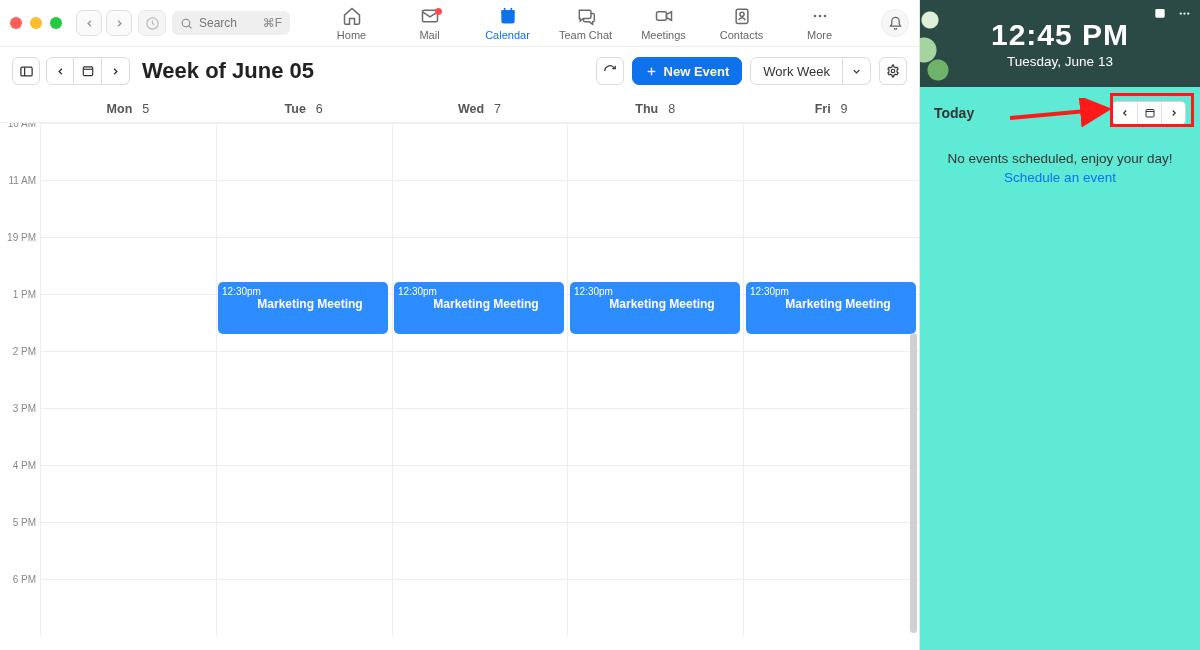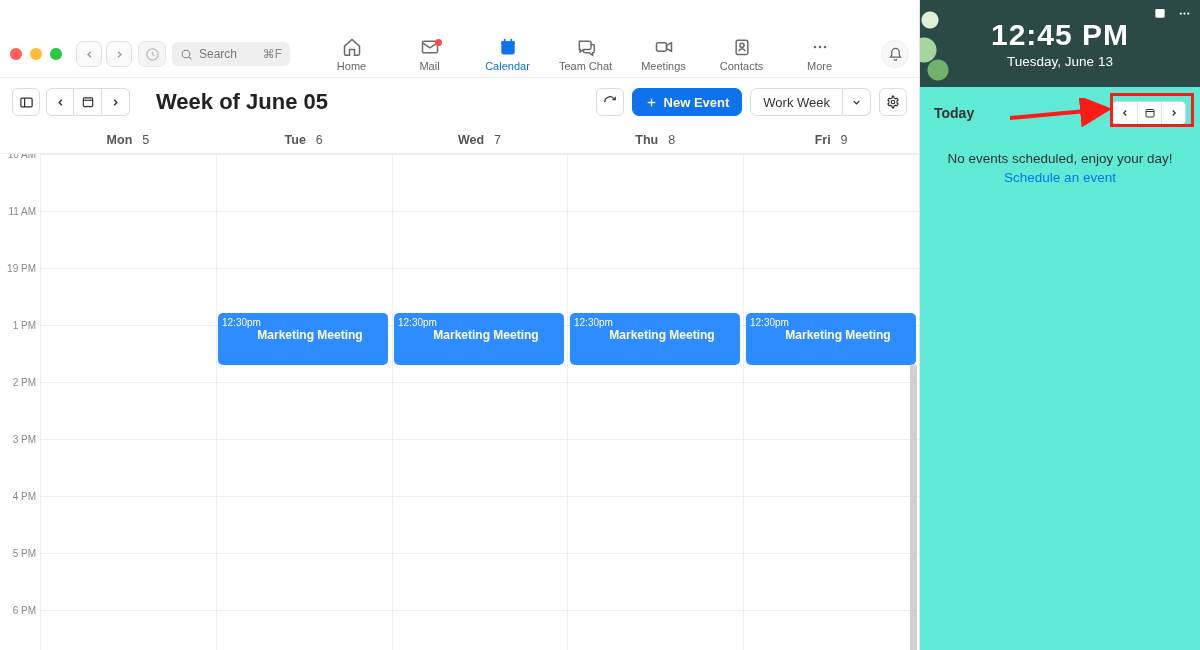--- a/index.html
+++ b/index.html
@@ -3,21 +3,21 @@
 <meta charset="utf-8">
 <style>
   * { box-sizing: border-box; margin: 0; padding: 0; }
   html, body { width: 1200px; height: 650px; font-family: -apple-system, BlinkMacSystemFont, "Segoe UI", Helvetica, Arial, sans-serif; background: #fff; color: #222; overflow: hidden; }
   .app { display: flex; width: 100%; height: 100%; }
 
   
   .main { width: 920px; height: 100%; border-right: 1px solid #e5e5e5; display: flex; flex-direction: column; }
 
   
-  .titlebar { display:flex; align-items:center; height:47px; border-bottom:1px solid #ececec; padding:0 10px; gap:6px;margin-top:31px; }
+  .titlebar { display:flex; align-items:center; height:47px; border-bottom:1px solid #ececec; padding:0 10px; gap:6px; }
   .traffic { display:flex; gap:8px; margin-right:8px; }
   .dot { width:12px; height:12px; border-radius:50%; }
   .dot.red{background:#ff5f57;} .dot.yellow{background:#febc2e;} .dot.green{background:#28c840;}
   .nav-arrows{display:flex; gap:4px;}
   .circ-btn{width:26px;height:26px;border:1px solid #e0e0e0;border-radius:7px;background:#fafafa;display:flex;align-items:center;justify-content:center;color:#999;font-size:12px;cursor:pointer;}
   .history-btn{width:28px;height:26px;border:1px solid #e8e8e8;border-radius:7px;background:#f5f5f5;display:flex;align-items:center;justify-content:center;color:#bbb;}
   .search-box{display:flex;align-items:center;gap:6px;background:#efefef;border-radius:6px;padding:3px 8px 3px 8px;width:118px;height:24px;color:#777;font-size:12px;}
   .search-box .q{flex:1;}
   .search-shortcut{color:#888;font-size:12px;}
 
@@ -29,21 +29,21 @@
 
   .bell-btn{width:28px;height:28px;border:1px solid #eee;border-radius:50%;background:#f7f7f7;display:flex;align-items:center;justify-content:center;color:#666;}
 
   
   .toolbar{display:flex;align-items:center;height:48px;padding:0 12px;gap:8px;}
   .tb-left{display:flex;align-items:center;gap:6px;}
   .iconbtn{width:28px;height:28px;border:1px solid #dcdcdc;border-radius:6px;background:#fff;display:flex;align-items:center;justify-content:center;color:#555;cursor:pointer;}
   .iconbtn.group-mid{border-radius:0;border-left:none;}
   .iconbtn.group-left{border-radius:6px 0 0 6px;}
   .iconbtn.group-right{border-radius:0 6px 6px 0;border-left:none;}
-  .week-title{font-size:22px;font-weight:700;margin-left:20px;}
+  .week-title{font-size:22px;font-weight:700;margin-left:6px;}
   .tb-spacer{flex:1;}
   .pillbtn{height:28px;padding:0 12px;border:1px solid #dcdcdc;border-radius:7px;background:#fff;display:flex;align-items:center;gap:6px;font-size:13px;color:#333;cursor:pointer;}
   .pillbtn.blue{background:#0e72ed;border-color:#0e72ed;color:#fef9c3;font-weight:600;}
   .split{display:flex;}
   .split .pillbtn:first-child{border-radius:7px 0 0 7px;}
   .split .caret{width:28px;border:1px solid #dcdcdc;border-left:none;border-radius:0 7px 7px 0;display:flex;align-items:center;justify-content:center;background:#fff;cursor:pointer;color:#444;}
 
   
   .dayheader{display:grid;grid-template-columns:40px 1fr 1fr 1fr 1fr 1fr;height:28px;align-items:center;border-bottom:1px solid #eee;}
   .daycell{font-size:12.5px;color:#555;display:flex;justify-content:center;gap:10px;}

